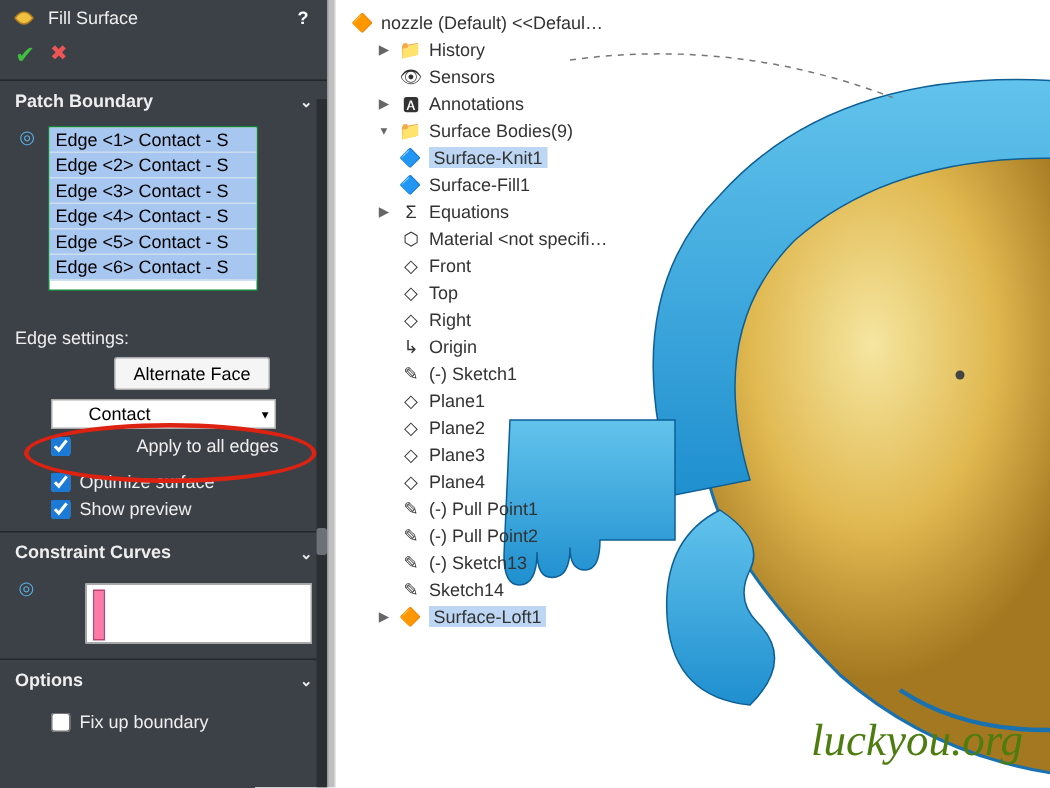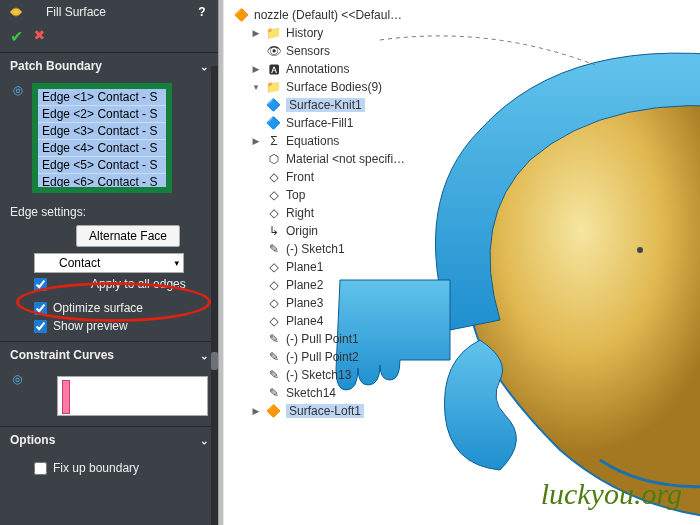--- a/index.html
+++ b/index.html
@@ -1,29 +1,29 @@
 <!DOCTYPE html>
 <html><head>
 <meta charset="utf-8">
 <style>
   * { box-sizing: border-box; margin: 0; padding: 0; font-family: "Segoe UI", Arial, sans-serif; font-size: 12px; }
   body { width: 700px; height: 525px; overflow: hidden; display: flex; background: #fff; position: relative; }
   .panel { width: 218px; height: 525px; background: #3b4147; color: #eee; display: flex; flex-direction: column; position: relative; }
   .panel-header { display: flex; align-items: center; padding: 5px 8px; background: #3b4147; }
-  .panel-header .title { flex: 1; display: flex; align-items: center; gap: 22px; }
+  .panel-header .title { flex: 1; display: flex; align-items: center; gap: 8px; }
   .panel-header .help { color: #fff; font-weight: bold; width: 16px; text-align: center; }
   .confirm-row { display: flex; gap: 10px; padding: 3px 10px 6px; }
   .sect { border-top: 1px solid #23272b; }
   .sect-head { display: flex; align-items: center; justify-content: space-between; padding: 6px 10px; font-weight: 600; cursor: pointer; }
   .sect-head .chev { transform: rotate(180deg); font-size: 10px; }
   .sect-body { padding: 4px 10px 8px; }
   .edge-list-box { display: flex; gap: 6px; align-items: flex-start; }
-  .edge-list { background: #fff; color: #000; width: 140px; height: 110px; overflow-y: auto; border: 6px solid #15803d; }
+  .edge-list { background: #fff; color: #000; width: 140px; height: 110px; overflow-y: auto; border: 1px solid #15803d; }
   .edge-list div { padding: 1px 4px; background: #a7c7f0; border-bottom: 1px solid #cde; white-space: nowrap; overflow: hidden; }
-  .edge-settings { margin-top: 12px; }
+  .edge-settings { margin-top: 24px; }
   .btn { background: #f5f5f5; color: #000; border: 1px solid #aaa; padding: 3px 12px; border-radius: 2px; cursor: pointer; display: inline-block; }
   .dropdown { background: #fff; color: #000; border: 1px solid #aaa; padding: 2px 4px; width: 150px; display: flex; justify-content: space-between; align-items: center; cursor: pointer; margin-top: 6px;}
   .chk { display: flex; align-items: center; gap: 6px; margin-top: 4px; margin-left: 4px; }
   .chk input { accent-color: #1b7ad6; }
   .red-oval { position: absolute; left: 16px; top: 282px; width: 195px; height: 40px; border: 3px solid #d21; border-radius: 50%; pointer-events: none; }
   .cc-body { background: #fff; height: 40px; margin: 4px 0 2px 26px; width: 160px; border: 1px solid #aaa; position: relative; }
   .cc-body::before { content:""; position:absolute; left:4px; top:3px; width:6px; height:32px; background: linear-gradient(#ff7aa8, #ff7aa8); border:1px solid #c04070;}
   .fill-icon { width: 16px; height: 16px; }
   .sw-ic { display:inline-flex; align-items:center; justify-content:center; width:16px; height:14px; }
 

